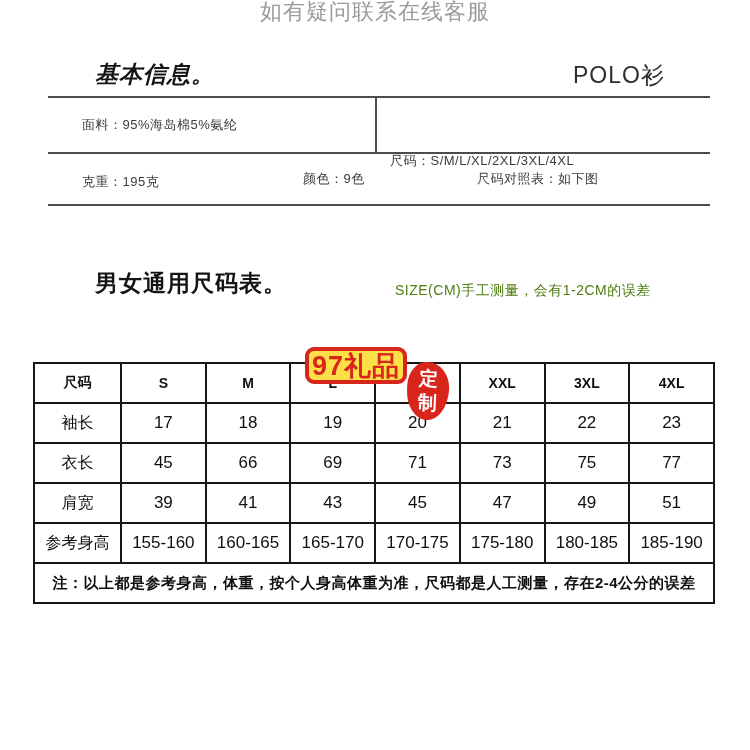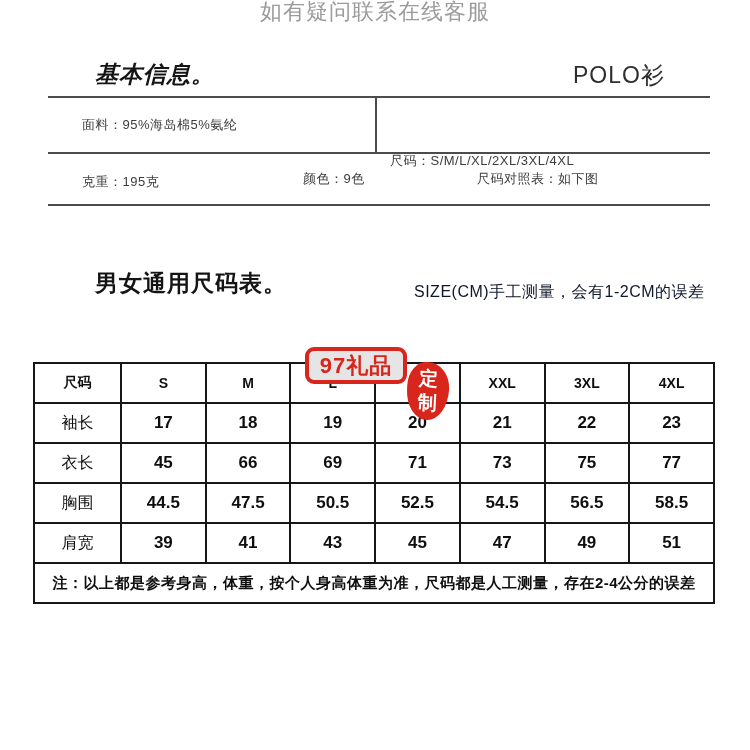--- a/index.html
+++ b/index.html
@@ -24,21 +24,21 @@
 
   
   .section-title {
     font-size:23px; font-weight:bold; color:#141414;
     letter-spacing:1px;
   }
   .product-type {
     font-size:23px; color:#2e2e2e; letter-spacing:1px;
   }
   .section-subtitle {
-    font-size:16px; color:#0f172a; letter-spacing:0.5px;margin-left:19px;
+    font-size:14px; color:#4d7c0f; letter-spacing:0.5px;
   }
 
   
   .hrule { height:2px; background:#4c4c4c; left:48px; width:662px; }
   .vrule { width:2px; background:#4c4c4c; }
 
   .info-cell {
     font-size:13px; color:#3c3c3c;
     display:flex; align-items:center;
     letter-spacing:0.5px;
@@ -55,33 +55,33 @@
     border:2px solid #161616;
     text-align:center; vertical-align:middle;
     padding:0;
     color:#0f0f0f;
     overflow:hidden;
     white-space:nowrap;
   }
   table.size-table tr { height:40px; }
   table.size-table th { font-size:14px; font-weight:bold; }
   td.row-label { font-size:16px; font-weight:normal; }
-  td.row-val { font-size:17px; font-weight:bold; }
+  td.row-val { font-size:17px; font-weight:normal; }
   tr.note-row { height:42px;padding-left:8px; }
   td.note-cell { font-size:15px; font-weight:bold; letter-spacing:0.5px; }
 
   
   .wm-badge {
     left:305px; top:347px; width:102px; height:37px;
     box-sizing:border-box;
-    background:#e5e5e5;
+    background:#fde047;
     border:4px solid #d8261c;
     border-radius:9px;
     display:flex; align-items:center; justify-content:center;
-    font-size:22px; font-weight:bold; color:#d8261c;
+    font-size:27px; font-weight:bold; color:#d8261c;
     letter-spacing:1px;
     z-index:5;
   }
   
   .wm-seal {
     left:407px; top:362px; width:42px; height:58px;
     background:#d8261c;
     border-radius:46% 54% 50% 50% / 42% 46% 56% 52%;
     transform:rotate(3deg);
     display:flex; flex-direction:column; align-items:center; justify-content:center;
@@ -151,38 +151,38 @@
           <td class="row-label">衣长</td>
           <td class="row-val">45</td>
           <td class="row-val">66</td>
           <td class="row-val">69</td>
           <td class="row-val">71</td>
           <td class="row-val">73</td>
           <td class="row-val">75</td>
           <td class="row-val">77</td>
         </tr>
         <tr>
-          <td class="row-label">胸围</td>
-          <td class="row-val">44.5</td>
-          <td class="row-val">47.5</td>
-          <td class="row-val">50.5</td>
-          <td class="row-val">52.5</td>
-          <td class="row-val">54.5</td>
-          <td class="row-val">56.5</td>
-          <td class="row-val">58.5</td>
-        </tr>
-        <tr>
           <td class="row-label">肩宽</td>
           <td class="row-val">39</td>
           <td class="row-val">41</td>
           <td class="row-val">43</td>
           <td class="row-val">45</td>
           <td class="row-val">47</td>
           <td class="row-val">49</td>
           <td class="row-val">51</td>
+        </tr>
+        <tr>
+          <td class="row-label">参考身高</td>
+          <td class="row-val">155-160</td>
+          <td class="row-val">160-165</td>
+          <td class="row-val">165-170</td>
+          <td class="row-val">170-175</td>
+          <td class="row-val">175-180</td>
+          <td class="row-val">180-185</td>
+          <td class="row-val">185-190</td>
         </tr>
         <tr class="note-row">
           <td class="note-cell" colspan="8">注：以上都是参考身高，体重，按个人身高体重为准，尺码都是人工测量，存在2-4公分的误差</td>
         </tr>
       </tbody>
   </table>
 </div>
 
 <div class="abs wm-badge">97礼品</div>
 <div class="abs wm-seal">

